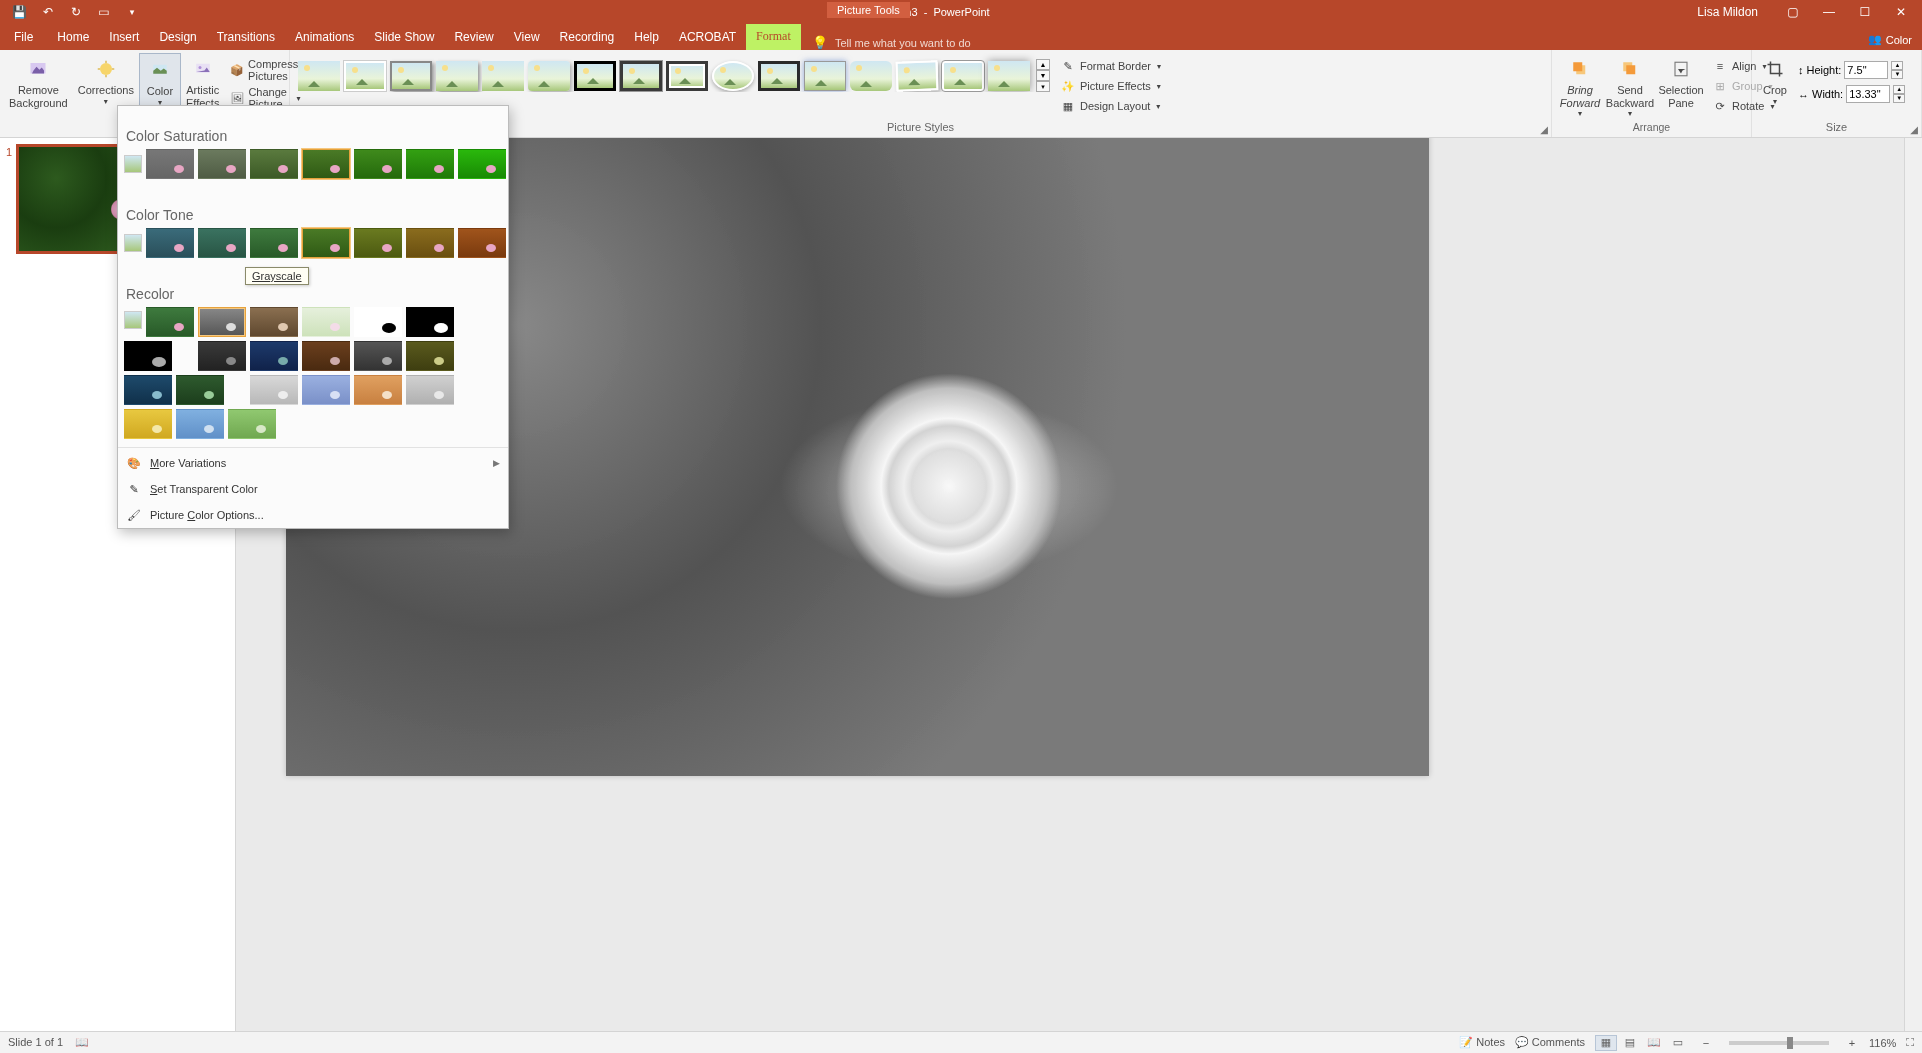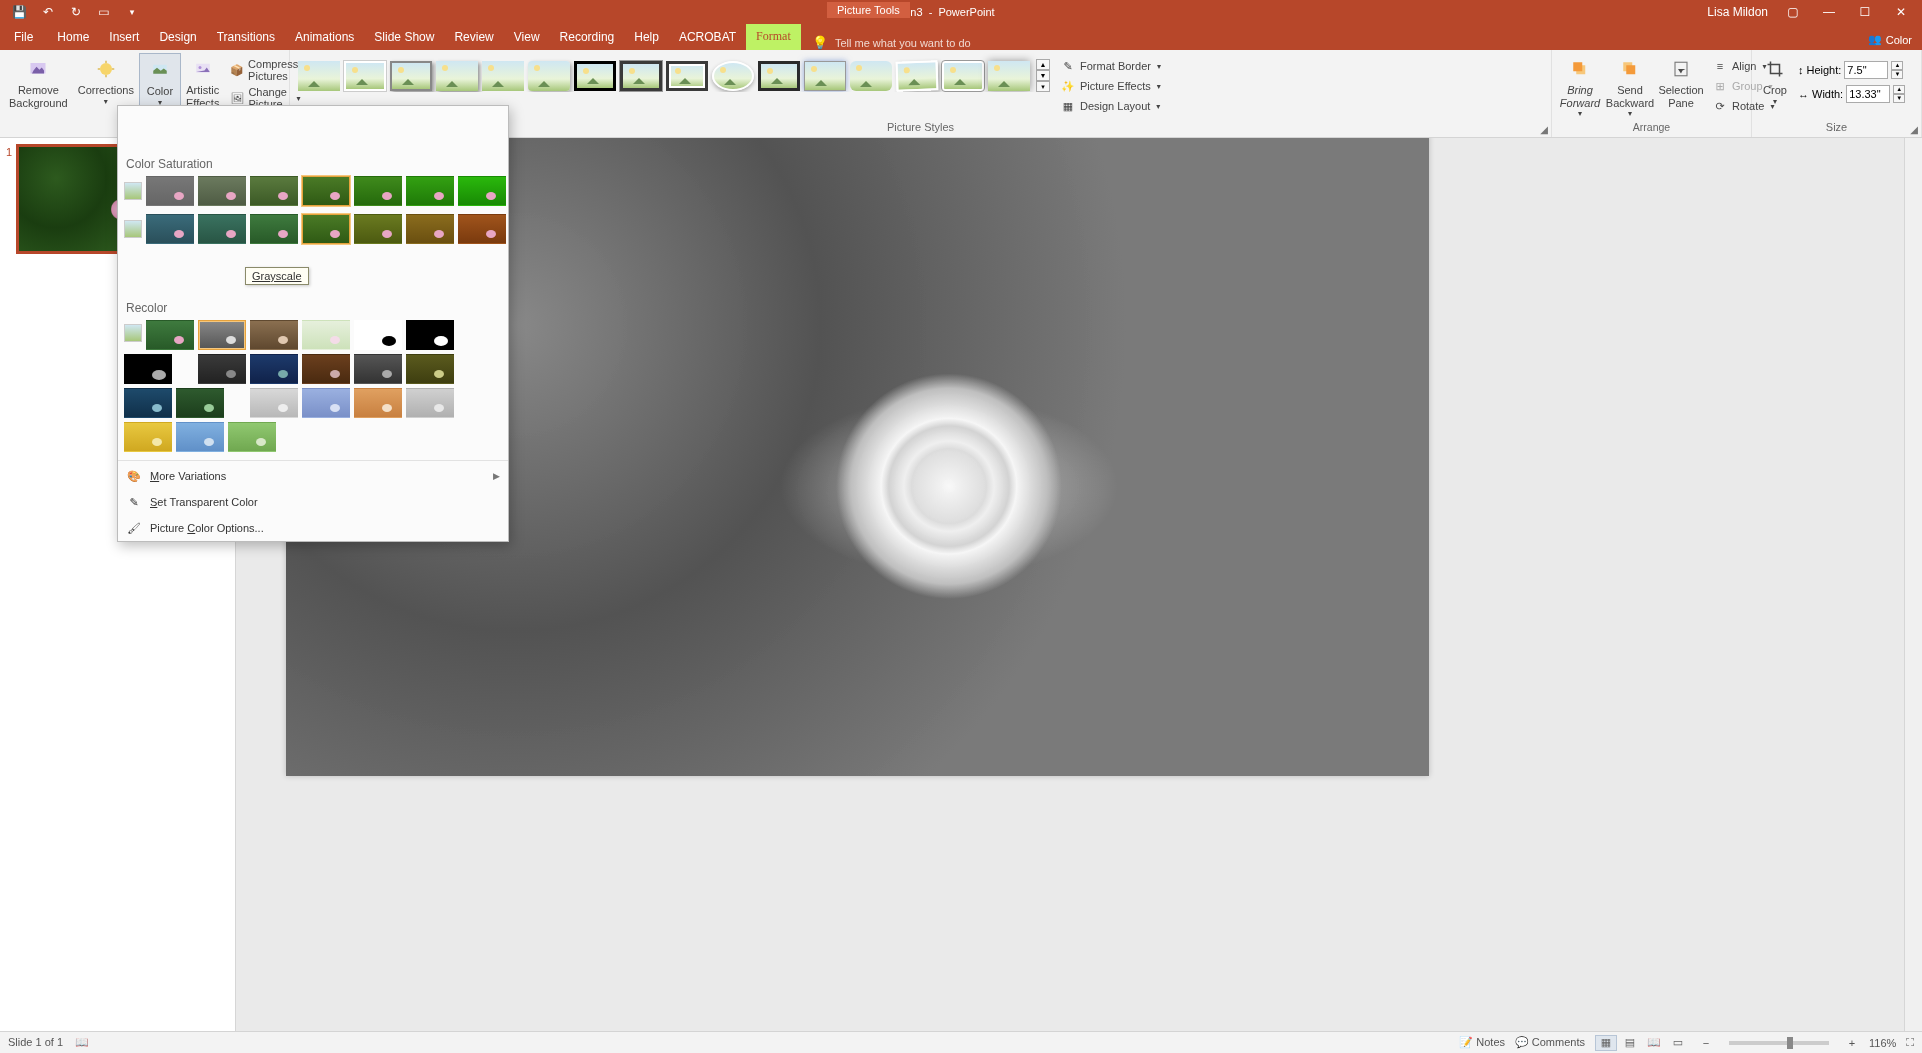--- a/index.html
+++ b/index.html
@@ -7,21 +7,21 @@
 
 
 .title-bar { height:24px; background:#b7472a; display:flex; align-items:center; color:#fff; }
 .qat { display:flex; align-items:center; gap:8px; padding-left:10px; }
 .qat .qat-btn { width:20px; height:20px; display:flex; align-items:center; justify-content:center; font-size:12px; }
 .title-center { flex:1; text-align:center; font-size:12px; display:flex; justify-content:center; gap:30px; }
 .title-center .doc-title { color:#fff; }
 .contextual-tab-label { background:#d25f40; padding:2px 10px; position:absolute; left:827px; top:2px; font-size:11px; }
 .win-controls { display:flex; align-items:center; gap:14px; padding-right:10px; }
 .win-controls .wc { width:22px; height:22px; display:flex; align-items:center; justify-content:center; font-size:12px; }
-.user-name { font-size:12px; }
+.user-name { margin-right:10px; font-size:12px; }
 
 
 .ribbon-tabs { height:26px; background:#b7472a; display:flex; align-items:flex-end; color:#fff; position:relative; }
 .rtab { padding:5px 10px 6px; font-size:12px; cursor:pointer; }
 .rtab.file { padding:5px 14px 6px; }
 .rtab.format-active { background:#bef264; color:#b7472a;font-family:Liberation Serif, serif; }
 .tell-me { display:flex; align-items:center; gap:6px; margin-left:12px; color:#f0d8d0; font-size:12px; }
 .tell-me .bulb { font-size:13px; }
 .share-btn { position:absolute; right:10px; bottom:4px; color:#fff; font-size:12px; display:flex; align-items:center; gap:4px; }
 
@@ -79,21 +79,21 @@
     radial-gradient(circle at 58% 55%, #f2f2f2 0%, #d8d8d8 5%, #eaeaea 6%, #cfcfcf 8%, #f0f0f0 9%, #bcbcbc 13%, transparent 15%),
     radial-gradient(ellipse at 58% 55%, rgba(255,255,255,.6) 0%, transparent 18%),
     radial-gradient(circle at 20% 30%, #888 0%, #555 30%, #7a7a7a 60%),
     radial-gradient(circle at 80% 75%, #999 0%, #666 30%, #888 60%),
     linear-gradient(135deg,#6a6a6a,#8a8a8a 30%,#5f5f5f 60%,#7d7d7d);
   filter:grayscale(100%) contrast(1.05);
 }
 
 
 .color-popup { position:absolute; left:117px; top:105px; width:392px; background:#fbfbfb; border:1px solid #bcbcbc; box-shadow:2px 4px 12px rgba(0,0,0,.25); z-index:50; }
-.cp-section-label { font-size:12px; color:#666; padding:22px 8px 3px;margin-top:29px; }
+.cp-section-label { font-size:14px; color:#666; padding:22px 8px 3px; }
 .cp-row { display:flex; gap:4px; padding:2px 6px 6px; align-items:center; }
 .cp-row .row-icon { width:18px; height:18px; border:1px solid #ccc; background:linear-gradient(#cfe7f2,#a7c77a); flex-shrink:0; }
 .cp-thumb { width:48px; height:30px; border:1px solid transparent; background-size:cover; position:relative; flex-shrink:0; }
 .cp-thumb.sel { border:1px solid #e6a23c; outline:1px solid #f5c77e; }
 
 .sat0{background:linear-gradient(#777,#666);} .sat1{background:linear-gradient(#6b7a5e,#4f5c44);} .sat2{background:linear-gradient(#5a7a3e,#3c5a26);} .sat3{background:linear-gradient(#4a7a26,#2f5a14);} .sat4{background:linear-gradient(#3f8a1c,#256a0c);} .sat5{background:linear-gradient(#33a012,#1f7a08);} .sat6{background:linear-gradient(#2ab80c,#188a04);}
 .cp-thumb .dot{position:absolute;left:58%;top:52%;width:10px;height:8px;border-radius:50%;background:#e8a6c4;}
 
 .tone0{background:linear-gradient(#3a6b7a,#2a4f5a);} .tone1{background:linear-gradient(#3a7260,#285544);} .tone2{background:linear-gradient(#3e7a3e,#285a28);} .tone3{background:linear-gradient(#4a7a26,#2f5a14);} .tone4{background:linear-gradient(#6a7a20,#4c5a10);} .tone5{background:linear-gradient(#8a6c1e,#6a4f10);} .tone6{background:linear-gradient(#a0541c,#7a3a0e);}
 
@@ -486,20 +486,21 @@
     <div class="cp-thumb sat4">
         <span class="dot"></span>
       </div>
     <div class="cp-thumb sat5">
         <span class="dot"></span>
       </div>
     <div class="cp-thumb sat6">
         <span class="dot"></span>
       </div>
   </div>
+  <div class="cp-section-label">Color Tone</div>
   <div class="cp-row">
     <div class="row-icon"></div>
     <div class="cp-thumb tone0">
         <span class="dot"></span>
       </div>
     <div class="cp-thumb tone1">
         <span class="dot"></span>
       </div>
     <div class="cp-thumb tone2">
         <span class="dot"></span>

